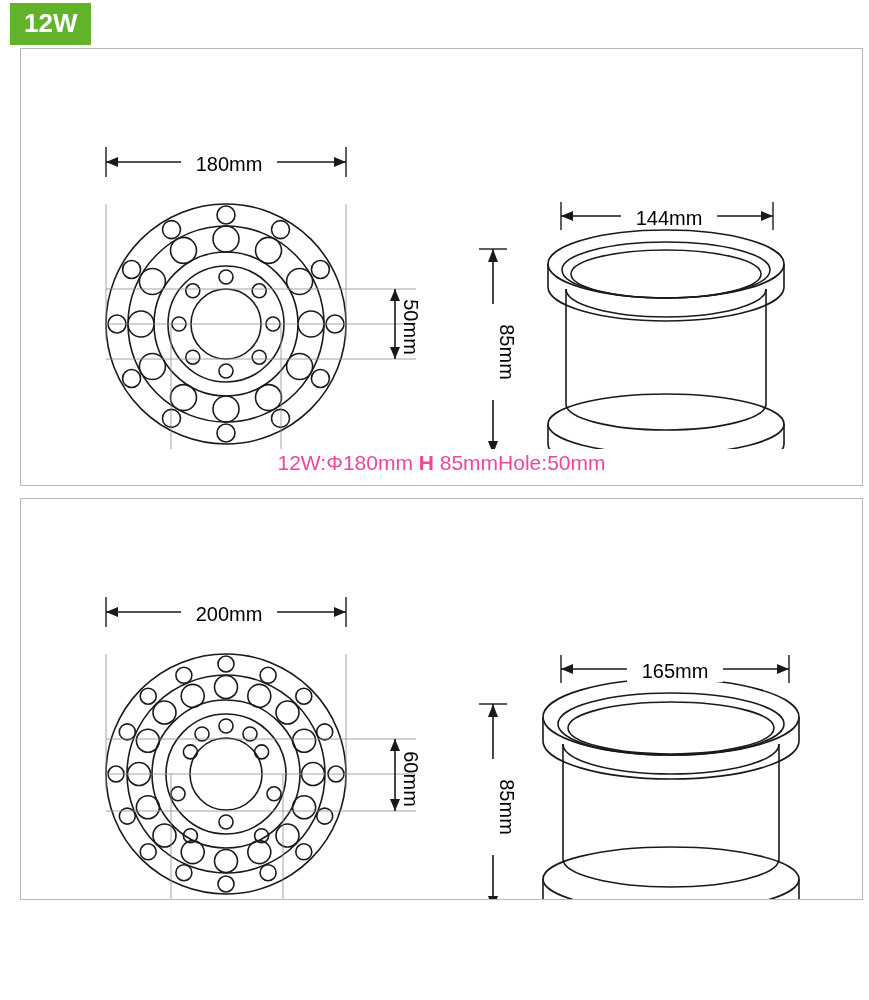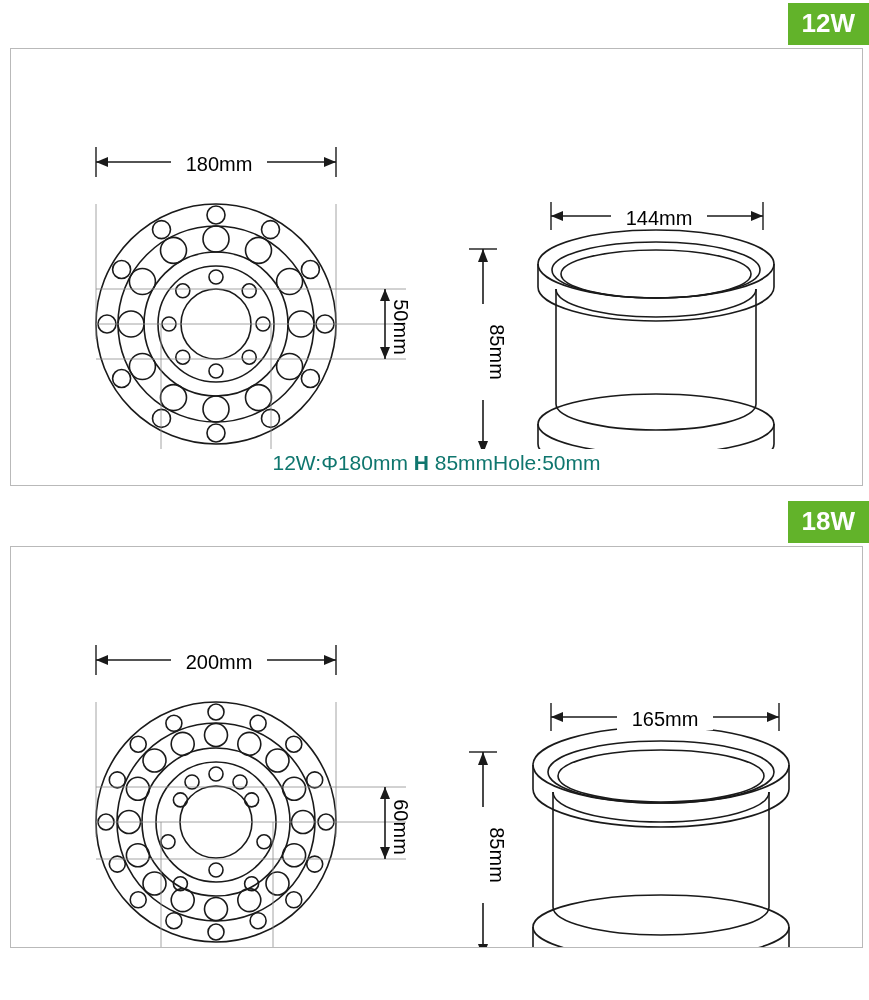--- a/index.html
+++ b/index.html
@@ -35,38 +35,37 @@
     line-height: 1;
     padding: 7px 14px 9px 14px;
     font-family: "Liberation Sans", sans-serif;
     letter-spacing: 0px;
     margin-left: 10px;
   }
   .badge-wrap {
     height: 48px;
     display: flex;
     align-items: center;
-    justify-content: flex-end;
   }
   .panel {
     border: 1px solid #b9b9b9;
-    margin: 0 6px 0 10px;
+    margin: 0 6px 0 20px;
     position: relative;
     background: #fff;
     box-sizing: border-box;
   }
   .panel-inner {
     position: relative;
     width: 100%;
   }
   .caption {
     text-align: center;
     font-size: 21px;
     font-family: "Liberation Sans", sans-serif;
-    color: #0f766e;
+    color: #ec4899;
     padding-bottom: 10px;
     padding-top: 2px;
     white-space: nowrap;
   }
   .caption .bold {
     font-weight: bold;
   }
   svg { display: block; }
   .drawing-wrap {
     position: relative;
@@ -224,23 +223,20 @@
           <span>12W:Φ180mm </span><span class="bold">H</span><span> 85mmHole:50mm</span>
         </div>
       </div>
     </div>
   </div>
 
   <div class="spacer-12"></div>
 
   <div class="section">
 
-    <div class="badge-wrap">
-      <div class="badge">18W</div>
-    </div>
 
     <div class="panel">
       <div class="panel-inner">
         <div class="drawing-wrap">
           <svg width="855" height="400" viewBox="0 0 855 400" xmlns="http://www.w3.org/2000/svg">
             <g fill="none" stroke="#1a1a1a" stroke-width="1.6">
 
               <circle cx="205" cy="275" r="120"></circle>
               <circle cx="205" cy="275" r="99"></circle>
               <circle cx="205" cy="275" r="74"></circle>

